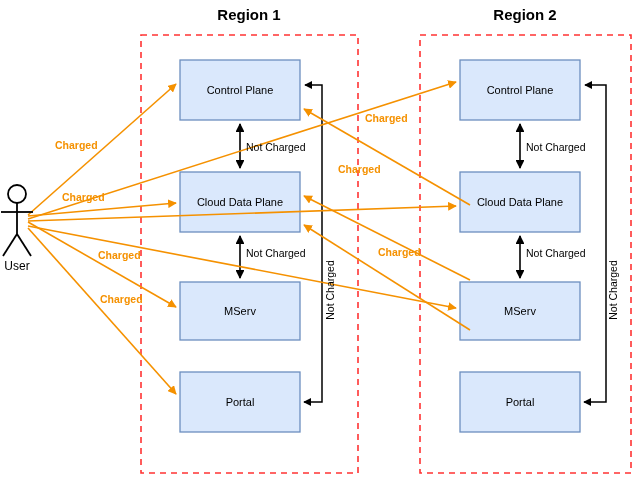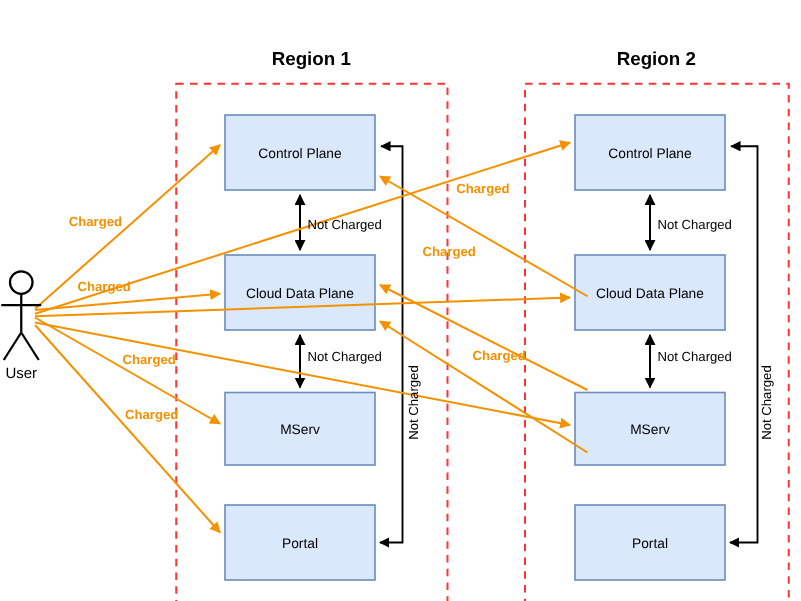--- a/index.html
+++ b/index.html
@@ -1,18 +1,18 @@
 <!DOCTYPE html>
 <html><head>
 <meta charset="utf-8">
 <style>
   html,body{margin:0;padding:0;background:#ffffff;}
   body{width:641px;height:481px;overflow:hidden;
        font-family:"Liberation Sans", sans-serif;}
-  #diagram-root{position:relative;width:641px;height:370px;margin-top:32px;}
+  #diagram-root{position:relative;width:641px;height:370px;}
   svg{display:block;}
   .region-title{font-size:15px;font-weight:bold;fill:#000000;}
   .box-label{font-size:11px;fill:#000000;}
   .edge-label-black{font-size:10.5px;fill:#000000;}
   .edge-label-orange{font-size:10.5px;font-weight:bold;fill:#f59100;}
   .user-label{font-size:12px;fill:#000000;}
 </style>
 </head>
 <body>
 

